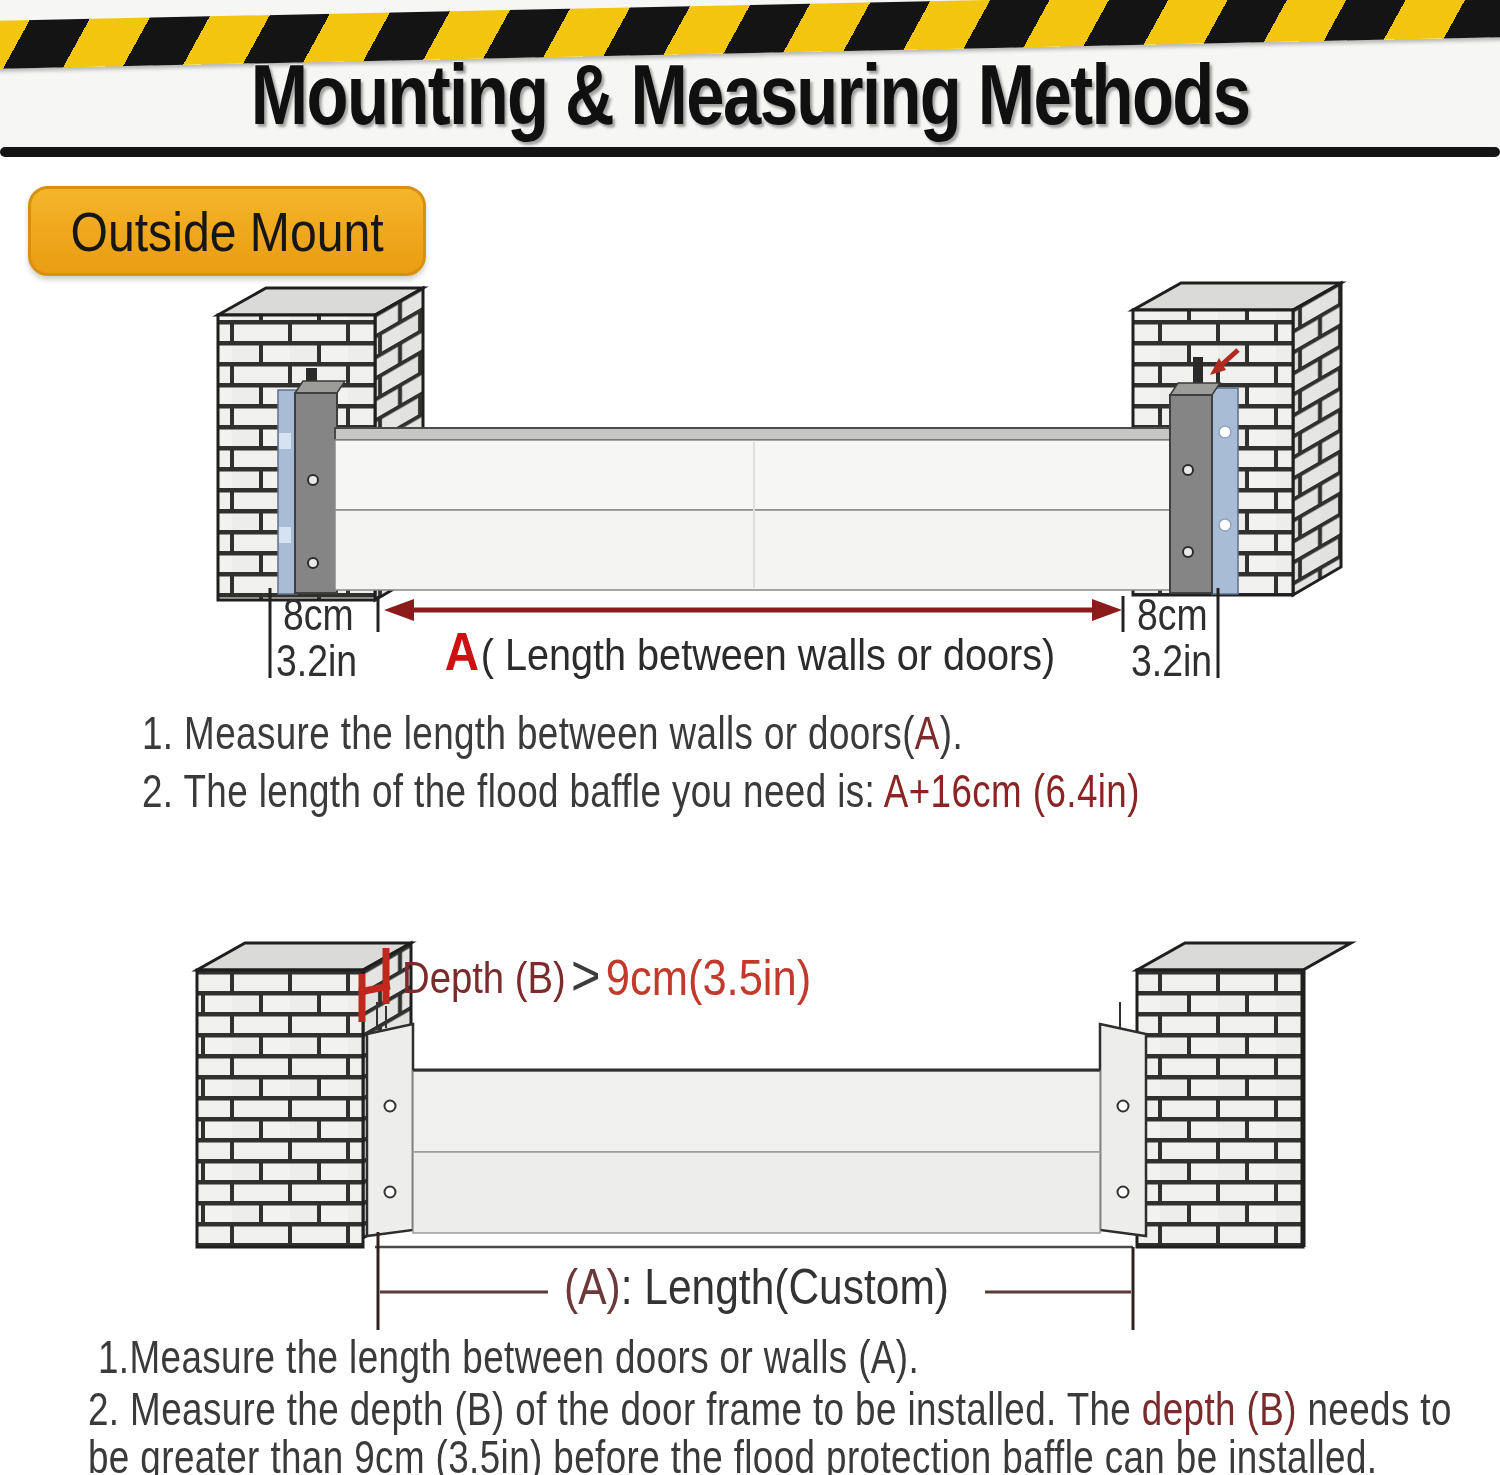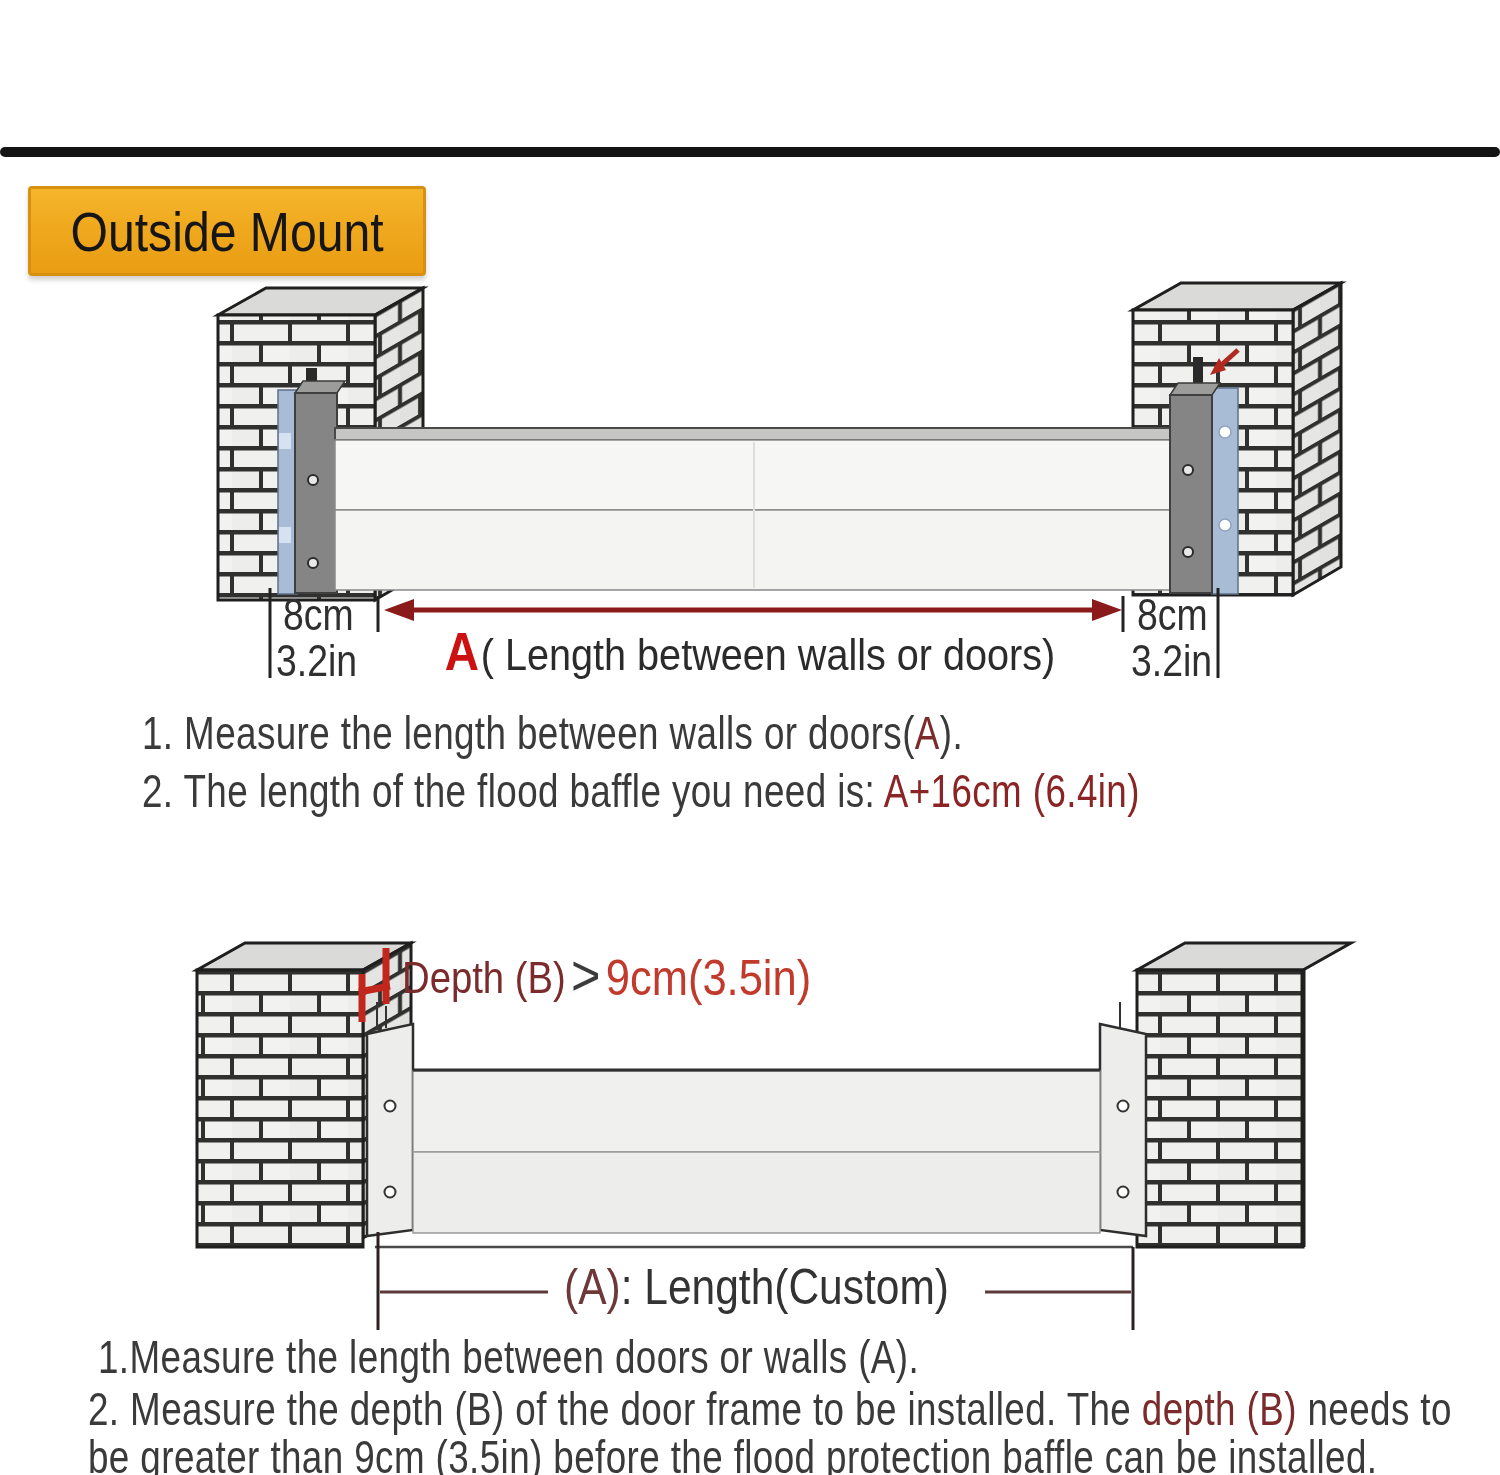--- a/index.html
+++ b/index.html
@@ -24,21 +24,21 @@
     transform:rotate(-1.2deg);box-shadow:0 3px 4px rgba(0,0,0,.25)}
   .title-row{position:absolute;top:42px;left:0;width:1500px;height:105px;display:flex;align-items:center;justify-content:center}
   .title-text{font-size:86px;font-weight:bold;color:#101010;letter-spacing:-2px;white-space:nowrap;
     transform:scaleX(0.80);transform-origin:50% 50%;
     text-shadow:3px 3px 3px rgba(0,0,0,.35), -1px -1px 0 rgba(255,255,255,.6)}
   .title-underline{position:absolute;top:147px;left:0;width:1500px;height:10px;background:var(--caution-black);border-radius:5px}
 
   
   .badge{position:absolute;left:28px;width:398px;height:90px;
     background:linear-gradient(180deg,#F4B62B 0%,var(--badge-amber) 45%,#E99D12 100%);
-    border:3px solid var(--badge-border);border-radius:4px;
+    border:3px solid var(--badge-border);border-radius:20px;
     display:flex;align-items:center;justify-content:center;
     box-shadow:0 4px 5px rgba(0,0,0,.18)}
   .badge span{font-size:56px;color:#161616;white-space:nowrap;transform:scaleX(0.86);transform-origin:50% 50%}
 
   
   .diag{position:absolute;left:0;width:1500px;height:420px}
 
   
   .dim{position:absolute;font-size:44px;color:#2F2F2F;white-space:nowrap;transform:scaleX(0.85);transform-origin:0 0}
   .span-label{position:absolute;left:380px;top:620px;width:740px;display:flex;justify-content:center;align-items:baseline;
@@ -60,20 +60,26 @@
     transform:scaleX(0.80);transform-origin:0 0;line-height:1.04}
   .step.wrap{white-space:normal;width:1760px}
   .maroon{color:var(--maroon)}
   .formula{color:#8B2424}
 </style>
 </head>
 <body>
 
 <div class="page">
 
+  <div class="title-band">
+    <div class="stripe"></div>
+    <div class="title-row">
+      <span class="title-text">Mounting &amp; Measuring Methods</span>
+    </div>
+  </div>
   <div class="title-underline"></div>
 
   <div class="badge" style="top:186px">
     <span>Outside Mount</span>
   </div>
 
   <svg class="diag" style="top:280px" viewBox="0 0 1500 420">
     <defs>
       <pattern id="bkA" width="58" height="42" patternUnits="userSpaceOnUse">
         <rect width="58" height="42" fill="#30302F"></rect>

